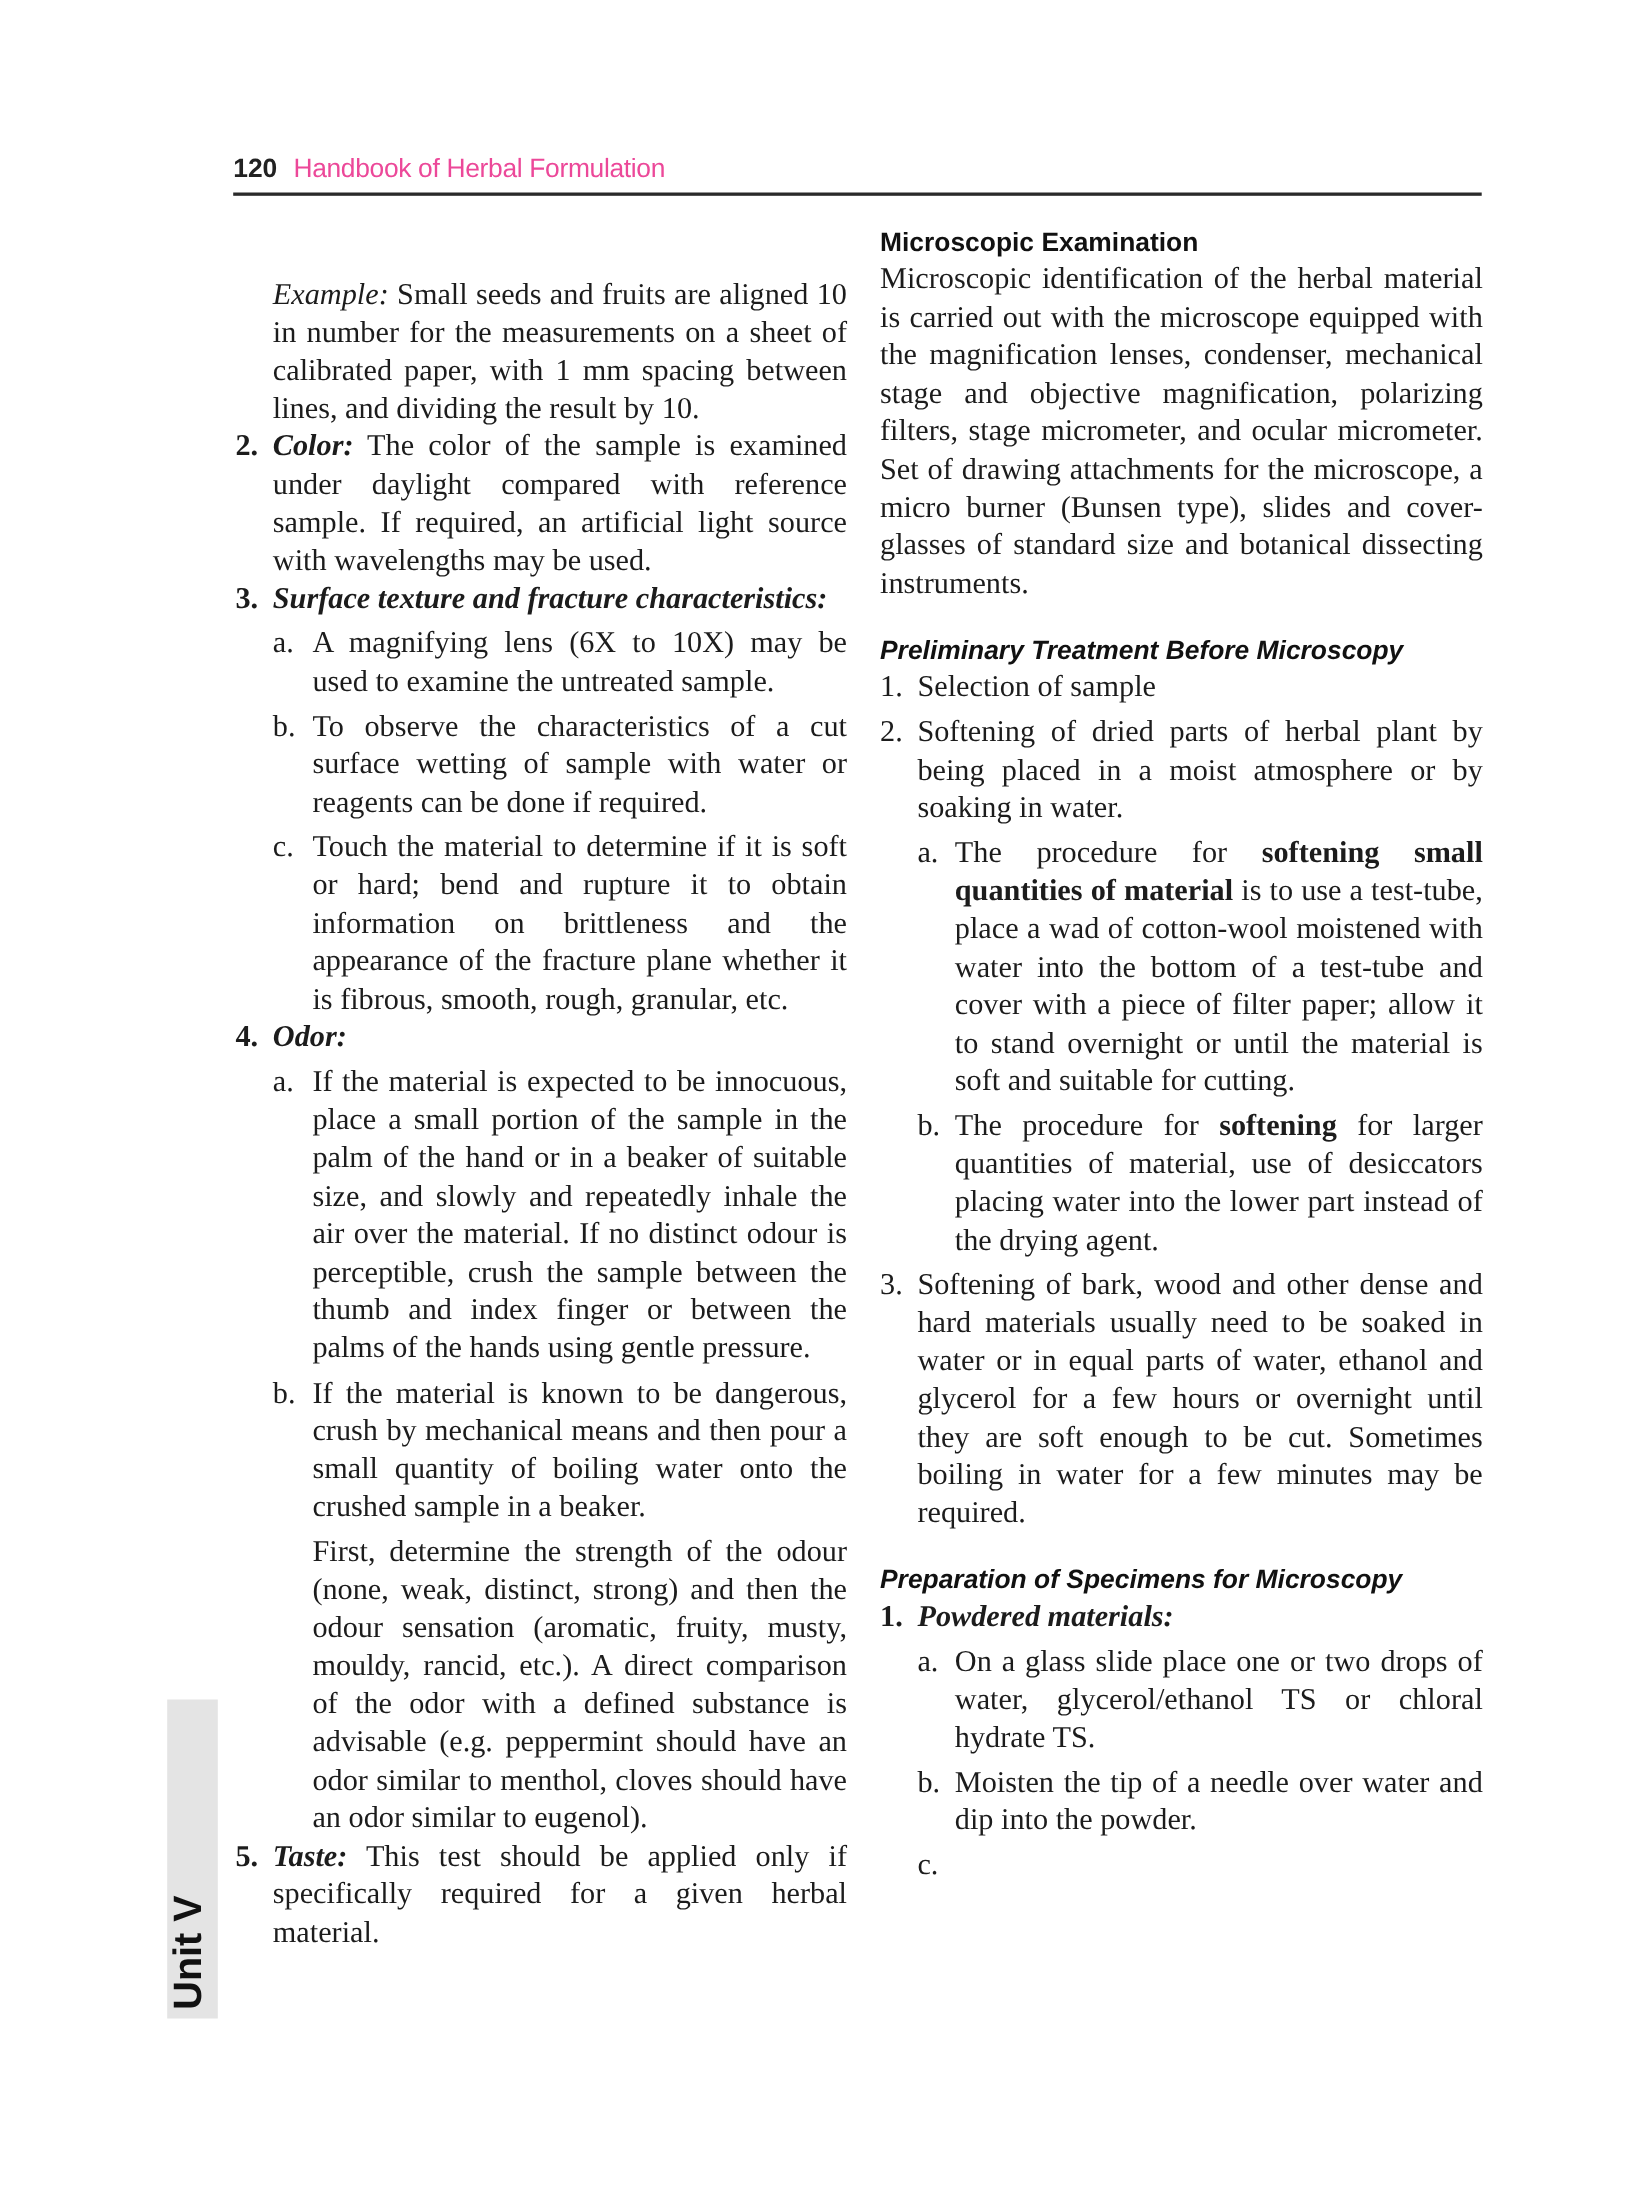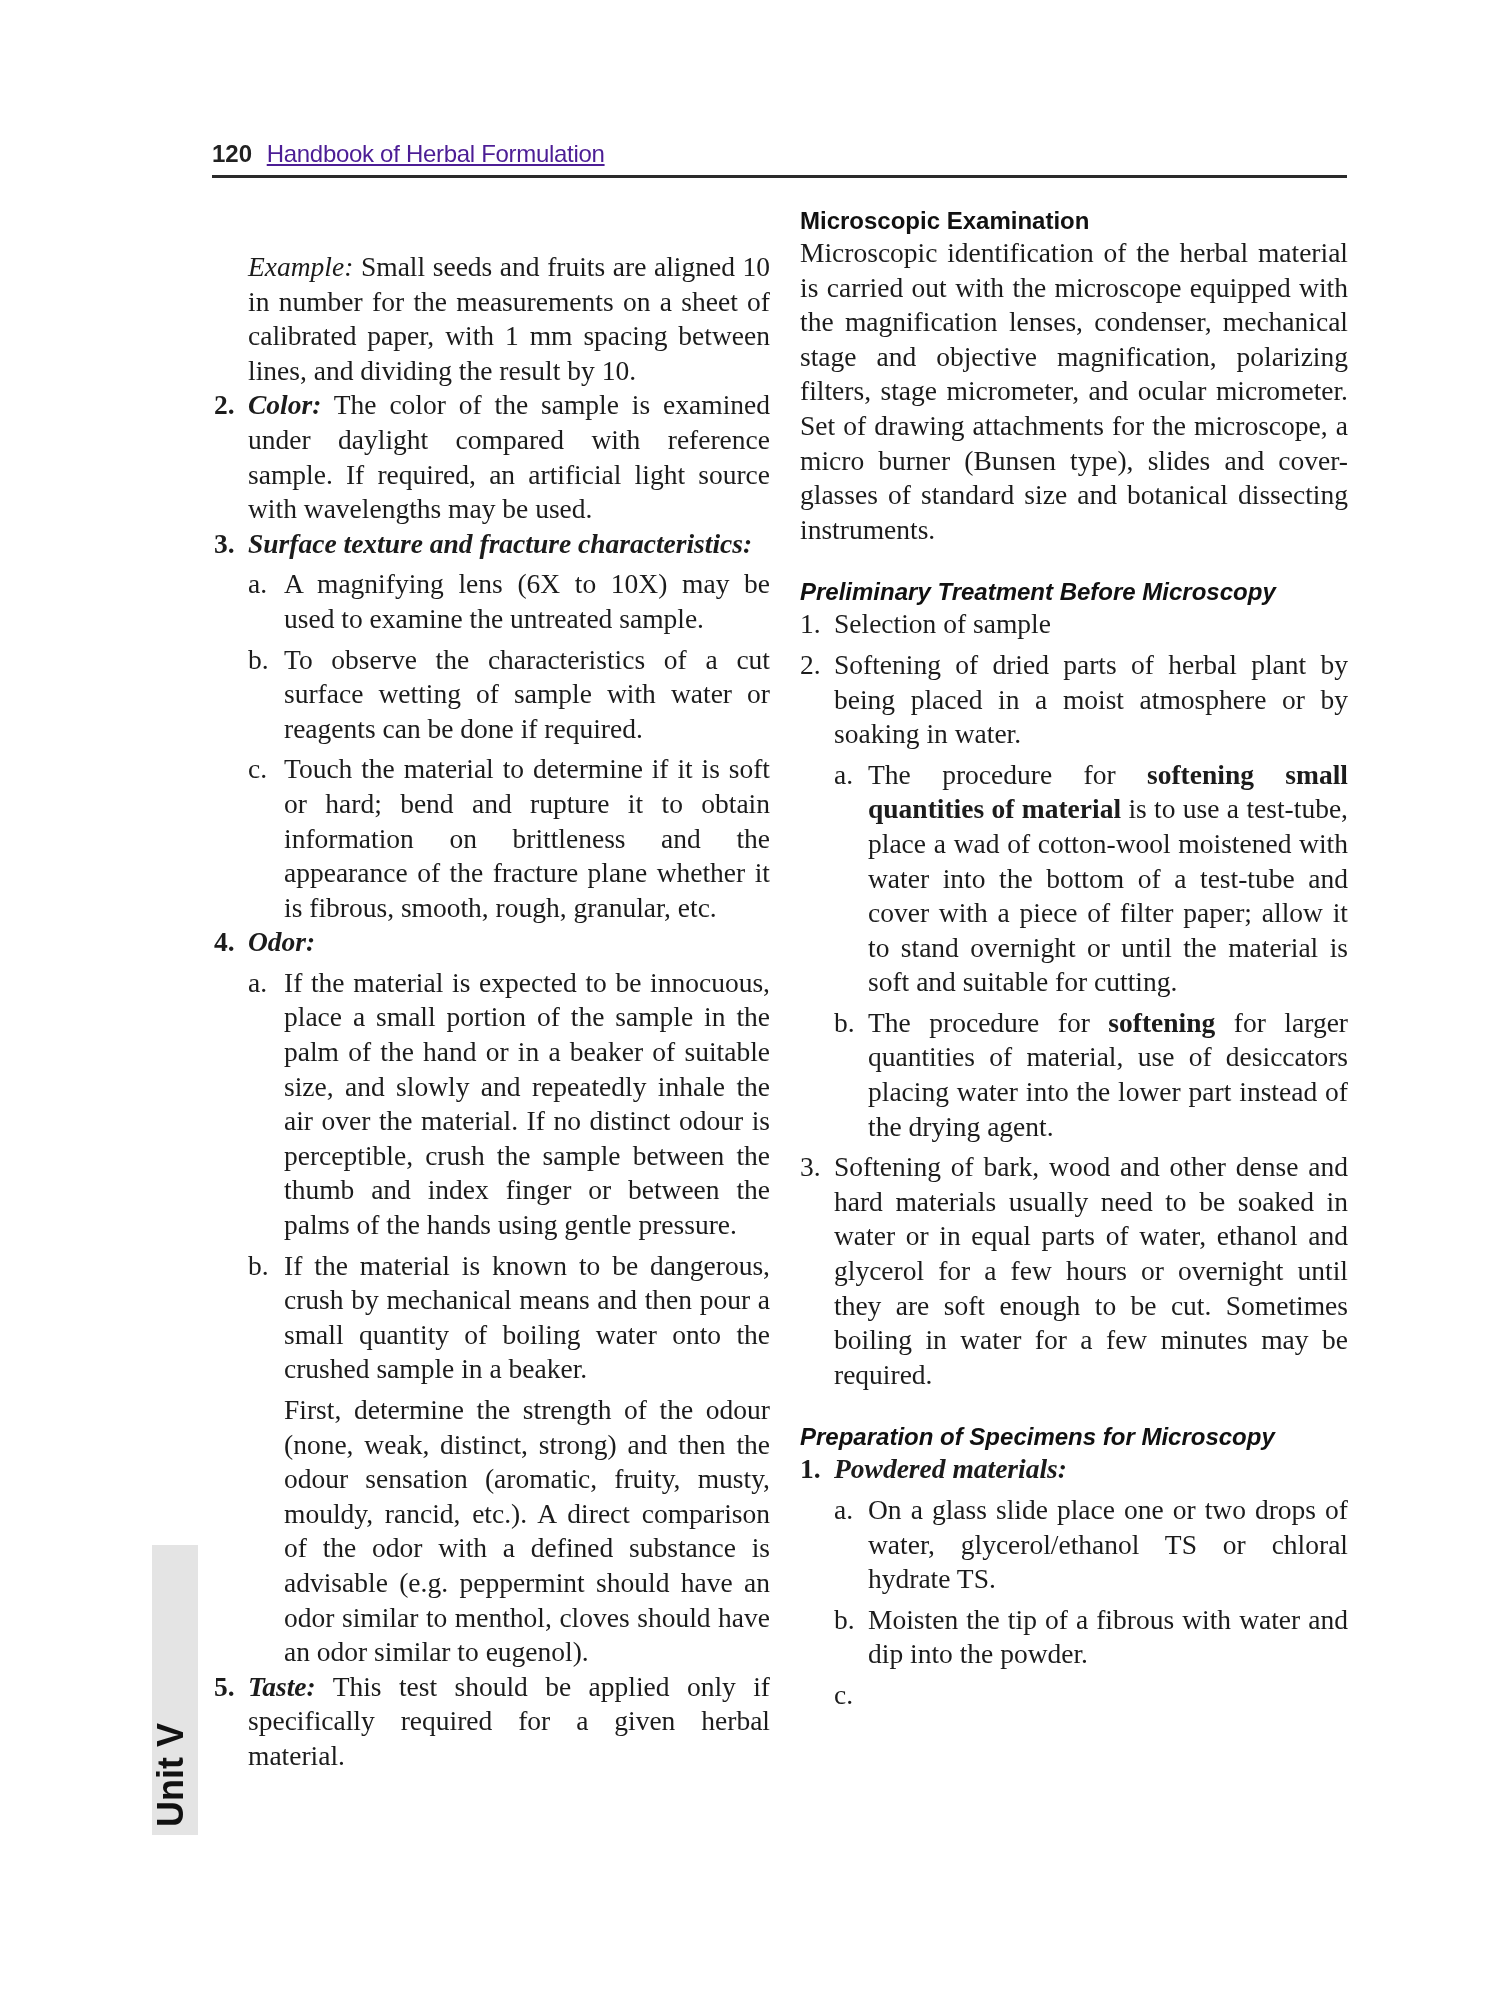--- a/index.html
+++ b/index.html
@@ -7,21 +7,21 @@
     width: 1500px; height: 2000px; background: #ffffff; position: relative; overflow: hidden;
     color: #1c1c1c;
     font-family: "Liberation Serif", "DejaVu Serif", serif;
   }
   .running-head {
     position: absolute; left: 212px; top: 140px; width: 1135px;
     font-family: "Liberation Sans", "DejaVu Sans", sans-serif;
     font-size: 24px; color: #222;
   }
   .running-head .pnum { font-weight: bold; margin-right: 8px; }
-  .running-head .btitle { font-weight: normal; letter-spacing: -0.3px; color: #4c1d95; text-decoration: underline; }
+  .running-head .btitle { font-weight: normal; letter-spacing: -0.3px; color: #ec4899; }
   .head-rule {
     position: absolute; left: 212px; top: 175px; width: 1135px; height: 3px; background: #2a2a2a;
   }
   .col {
     position: absolute; top: 206px; width: 560px;
     font-size: 27.5px; line-height: 34.6px; text-align: justify;
   }
   .col.left { left: 214px; width: 556px; }
   .col.right { left: 800px; width: 548px; }
   p { margin: 0; }
@@ -147,18 +147,18 @@
   <div class="item gap-m">
     <span class="num b">1.</span>
     <span class="bi">Powdered materials:</span>
   </div>
   <div class="sub rsub gap-s">
     <span class="num">a.</span>
     <span>On a glass slide place one or two drops of water, glycerol/ethanol TS or chloral hydrate TS.</span>
   </div>
   <div class="sub rsub gap-s">
     <span class="num">b.</span>
-    <span>Moisten the tip of a fibrous with water and dip into the powder.</span>
+    <span>Moisten the tip of a needle over water and dip into the powder.</span>
   </div>
   <div class="sub rsub gap-s">
     <span class="num">c.</span>
   </div>
 </div>
 
 </body></html>

